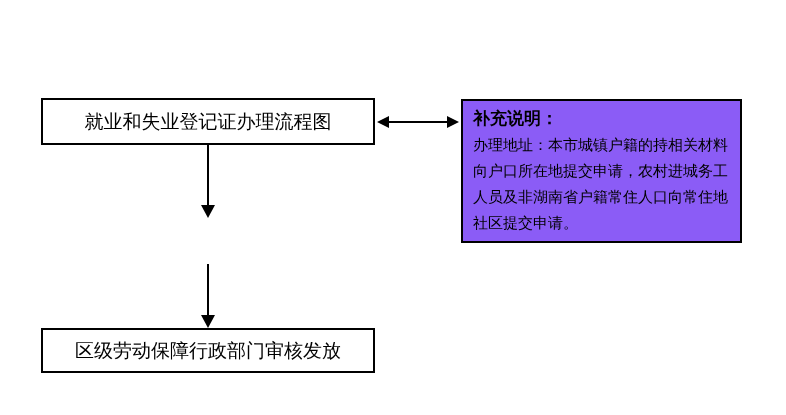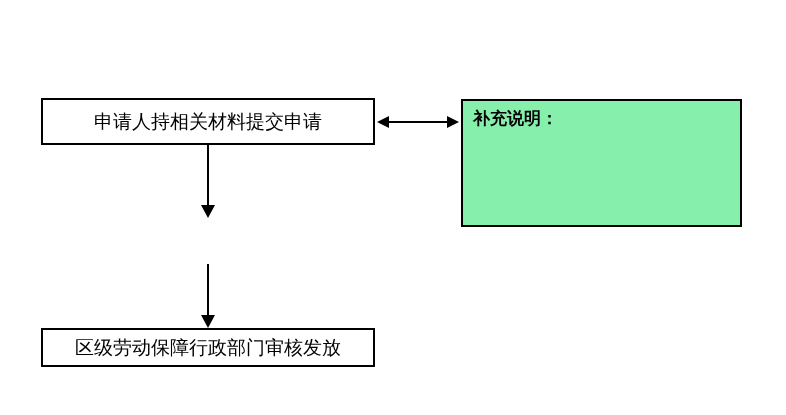--- a/index.html
+++ b/index.html
@@ -32,31 +32,31 @@
     background: #ffffff;
     display: flex;
     align-items: center;
     justify-content: center;
     font-size: 19px;
     line-height: 1;
     white-space: nowrap;
   }
   .step1 { top: 98px;  height: 47px; }
   .step2 { top: 218px; height: 46px; }
-  .step3 { top: 328px; height: 39px; }
+  .step3 { top: 328px; height: 45px; }
 
   .note-box {
     position: absolute;
     left: 461px;
     top: 99px;
     width: 281px;
-    height: 128px;
+    height: 144px;
     box-sizing: border-box;
     border: 2px solid #000000;
-    background: #86efac;
+    background: #8b5cf6;
     padding: 5px 8px 0 10px;
   }
   .note-heading {
     font-size: 17px;
     font-weight: bold;
     line-height: 26px;
   }
   .note-body {
     font-size: 15px;
     line-height: 26px;
@@ -109,35 +109,39 @@
     border-left: 12px solid #000000;
   }
 </style>
 </head>
 <body>
 
 <div class="canvas">
 
 
   <div class="flow-box step1">
-    <span>申请人持相关材料提交申请</span>
+    <span>就业和失业登记证办理流程图</span>
   </div>
 
   <div class="vline v1"></div>
   <div class="head-down h1d"></div>
 
 
   <div class="vline v2"></div>
   <div class="head-down h2d"></div>
 
   <div class="flow-box step3">
     <span>区级劳动保障行政部门审核发放</span>
   </div>
 
   <div class="head-left"></div>
   <div class="hline"></div>
   <div class="head-right"></div>
 
   <div class="note-box">
     <div class="note-heading">补充说明：</div>
+    <div class="note-body">办理地址：本市城镇户籍的持相关材料
+向户口所在地提交申请，农村进城务工
+人员及非湖南省户籍常住人口向常住地
+社区提交申请。</div>
   </div>
 
 </div>
 
 </body></html>

